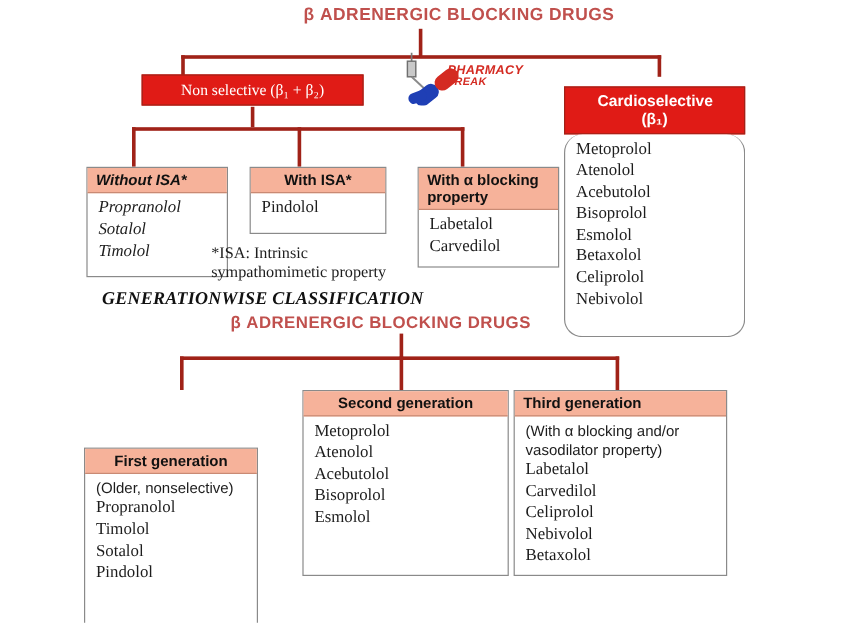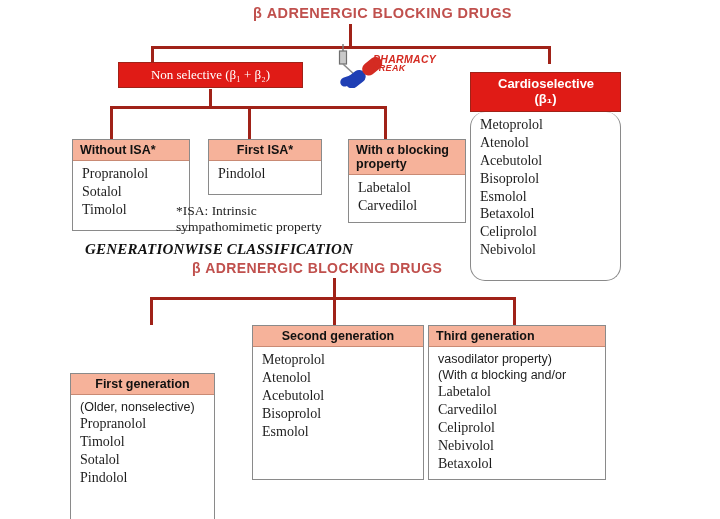--- a/index.html
+++ b/index.html
@@ -139,31 +139,31 @@
       <span class="l2">FREAK</span>
     </div>
   </div>
 
   <div class="ln v" style="left:209px;top:89px;height:17px;"></div>
   <div class="ln h" style="left:110px;top:106px;width:277px;"></div>
   <div class="ln v" style="left:110px;top:106px;height:33px;"></div>
   <div class="ln v" style="left:248px;top:106px;height:33px;"></div>
   <div class="ln v" style="left:384px;top:106px;height:33px;"></div>
 
-  <div class="box" style="left:72px;top:139px;width:118px;height:92px;">
+  <div class="box" style="left:72px;top:139px;width:118px;height:92px;font-style:italic;">
     <div class="hd salmon">Without ISA*</div>
     <div class="body">
       <div class="li">Propranolol</div>
       <div class="li">Sotalol</div>
       <div class="li">Timolol</div>
     </div>
   </div>
 
   <div class="box" style="left:208px;top:139px;width:114px;height:56px;">
-    <div class="hd salmon center">First ISA*</div>
+    <div class="hd salmon center">With ISA*</div>
     <div class="body">
       <div class="li">Pindolol</div>
     </div>
   </div>
 
   <div class="box" style="left:348px;top:139px;width:118px;height:84px;">
     <div class="hd salmon" style="line-height:1.12;">With α blocking property</div>
     <div class="body">
       <div class="li">Labetalol</div>
       <div class="li">Carvedilol</div>
@@ -203,22 +203,22 @@
       <div class="li">Atenolol</div>
       <div class="li">Acebutolol</div>
       <div class="li">Bisoprolol</div>
       <div class="li">Esmolol</div>
     </div>
   </div>
 
   <div class="box" style="left:428px;top:325px;width:178px;height:155px;">
     <div class="hd salmon">Third generation</div>
     <div class="body">
+      <div class="li" style="font-family:'Liberation Sans',sans-serif;font-size:12.5px;">(With α blocking and/or</div>
       <div class="li" style="font-family:'Liberation Sans',sans-serif;font-size:12.5px;">vasodilator property)</div>
-      <div class="li" style="font-family:'Liberation Sans',sans-serif;font-size:12.5px;">(With α blocking and/or</div>
       <div class="li">Labetalol</div>
       <div class="li">Carvedilol</div>
       <div class="li">Celiprolol</div>
       <div class="li">Nebivolol</div>
       <div class="li">Betaxolol</div>
     </div>
   </div>
 
 </div>
 

